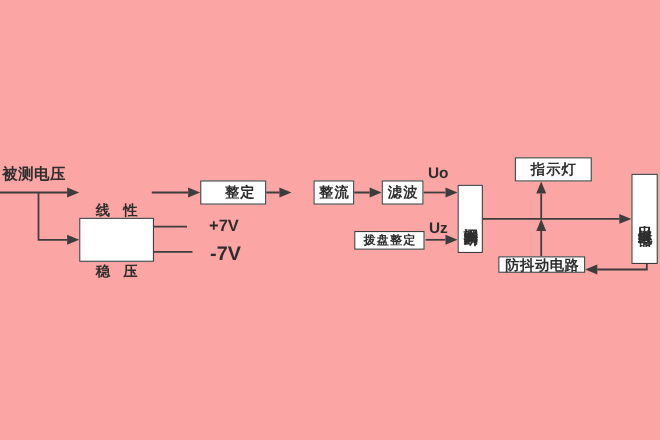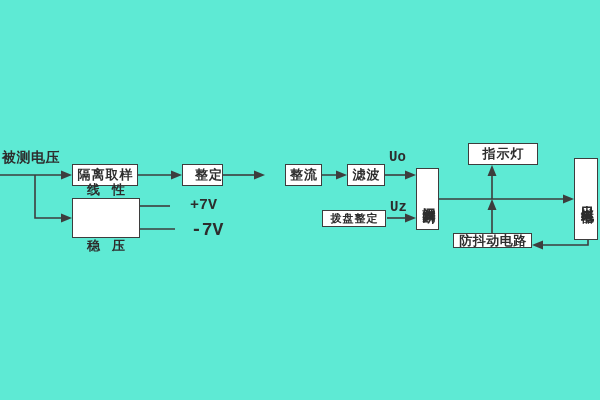--- a/index.html
+++ b/index.html
@@ -1,33 +1,33 @@
 <!DOCTYPE html>
 <html><head>
 <meta charset="utf-8">
 <style>
   html,body { margin:0; padding:0; }
   .canvas {
-    position:relative; width:600px; height:400px; background:#5eead4;
-    font-family:Liberation Mono, monospace; overflow:hidden;
+    position:relative; width:600px; height:400px; background:#fca5a5;
+    font-family:Liberation Sans, sans-serif; overflow:hidden;
   }
   svg.connectors { position:absolute; left:0; top:0; }
   .box {
     position:absolute; box-sizing:border-box;
     border:1.5px solid #3d3d3d; background:#ffffff;
     display:flex; align-items:center; justify-content:center;
     font-size:13px; font-weight:600; color:#2d2d2d;
     letter-spacing:1px; text-indent:1px; white-space:nowrap;
   }
   .box.vertical {
     writing-mode:vertical-rl; text-orientation:upright;
     letter-spacing:1.5px; text-indent:0;
   }
   .box-isolation { left:72px;  top:164px; width:66px; height:22px; }
-  .box-setting   { left:182px; top:164px; width:41px; height:22px;padding-left:12px; }
+  .box-setting   { left:182px; top:164px; width:60px; height:22px;padding-left:12px; }
   .box-rectifier { left:265px; top:164px; width:37px; height:22px;margin-left:20px; }
   .box-filter    { left:347px; top:164px; width:38px; height:22px; }
   .box-logic     { left:416px; top:168px; width:23px; height:62px; }
   .box-dial      { left:322px; top:210px; width:64px; height:17px; font-size:11px; }
   .box-indicator { left:468px; top:143px; width:70px; height:22px; }
   .box-relay     { left:574px; top:158px; width:24px; height:82px; }
   .box-debounce  { left:453px; top:233px; width:79px; height:15px; letter-spacing:0.5px; }
   .box-regulator {
     left:72px; top:198px; width:68px; height:40px;
     flex-direction:column; justify-content:center;gap:37px;
@@ -73,21 +73,20 @@
       <polygon points="405,213.5 416,218 405,222.5"></polygon>
       <polygon points="563,194.5 574,199 563,203.5"></polygon>
       <polygon points="487.5,176 492,165 496.5,176"></polygon>
       <polygon points="487.5,210 492,199 496.5,210"></polygon>
       <polygon points="543,240.5 532,245 543,249.5"></polygon>
     </g>
   </svg>
 
   <span class="lbl lbl-input">被测电压</span>
 
-  <div class="box box-isolation">隔离取样</div>
 
   <div class="box box-setting">整定</div>
 
   <div class="box box-rectifier">整流</div>
 
   <div class="box box-filter">滤波</div>
 
   <span class="lbl lbl-uo">Uo</span>
 
   <span class="lbl lbl-uz">Uz</span>

